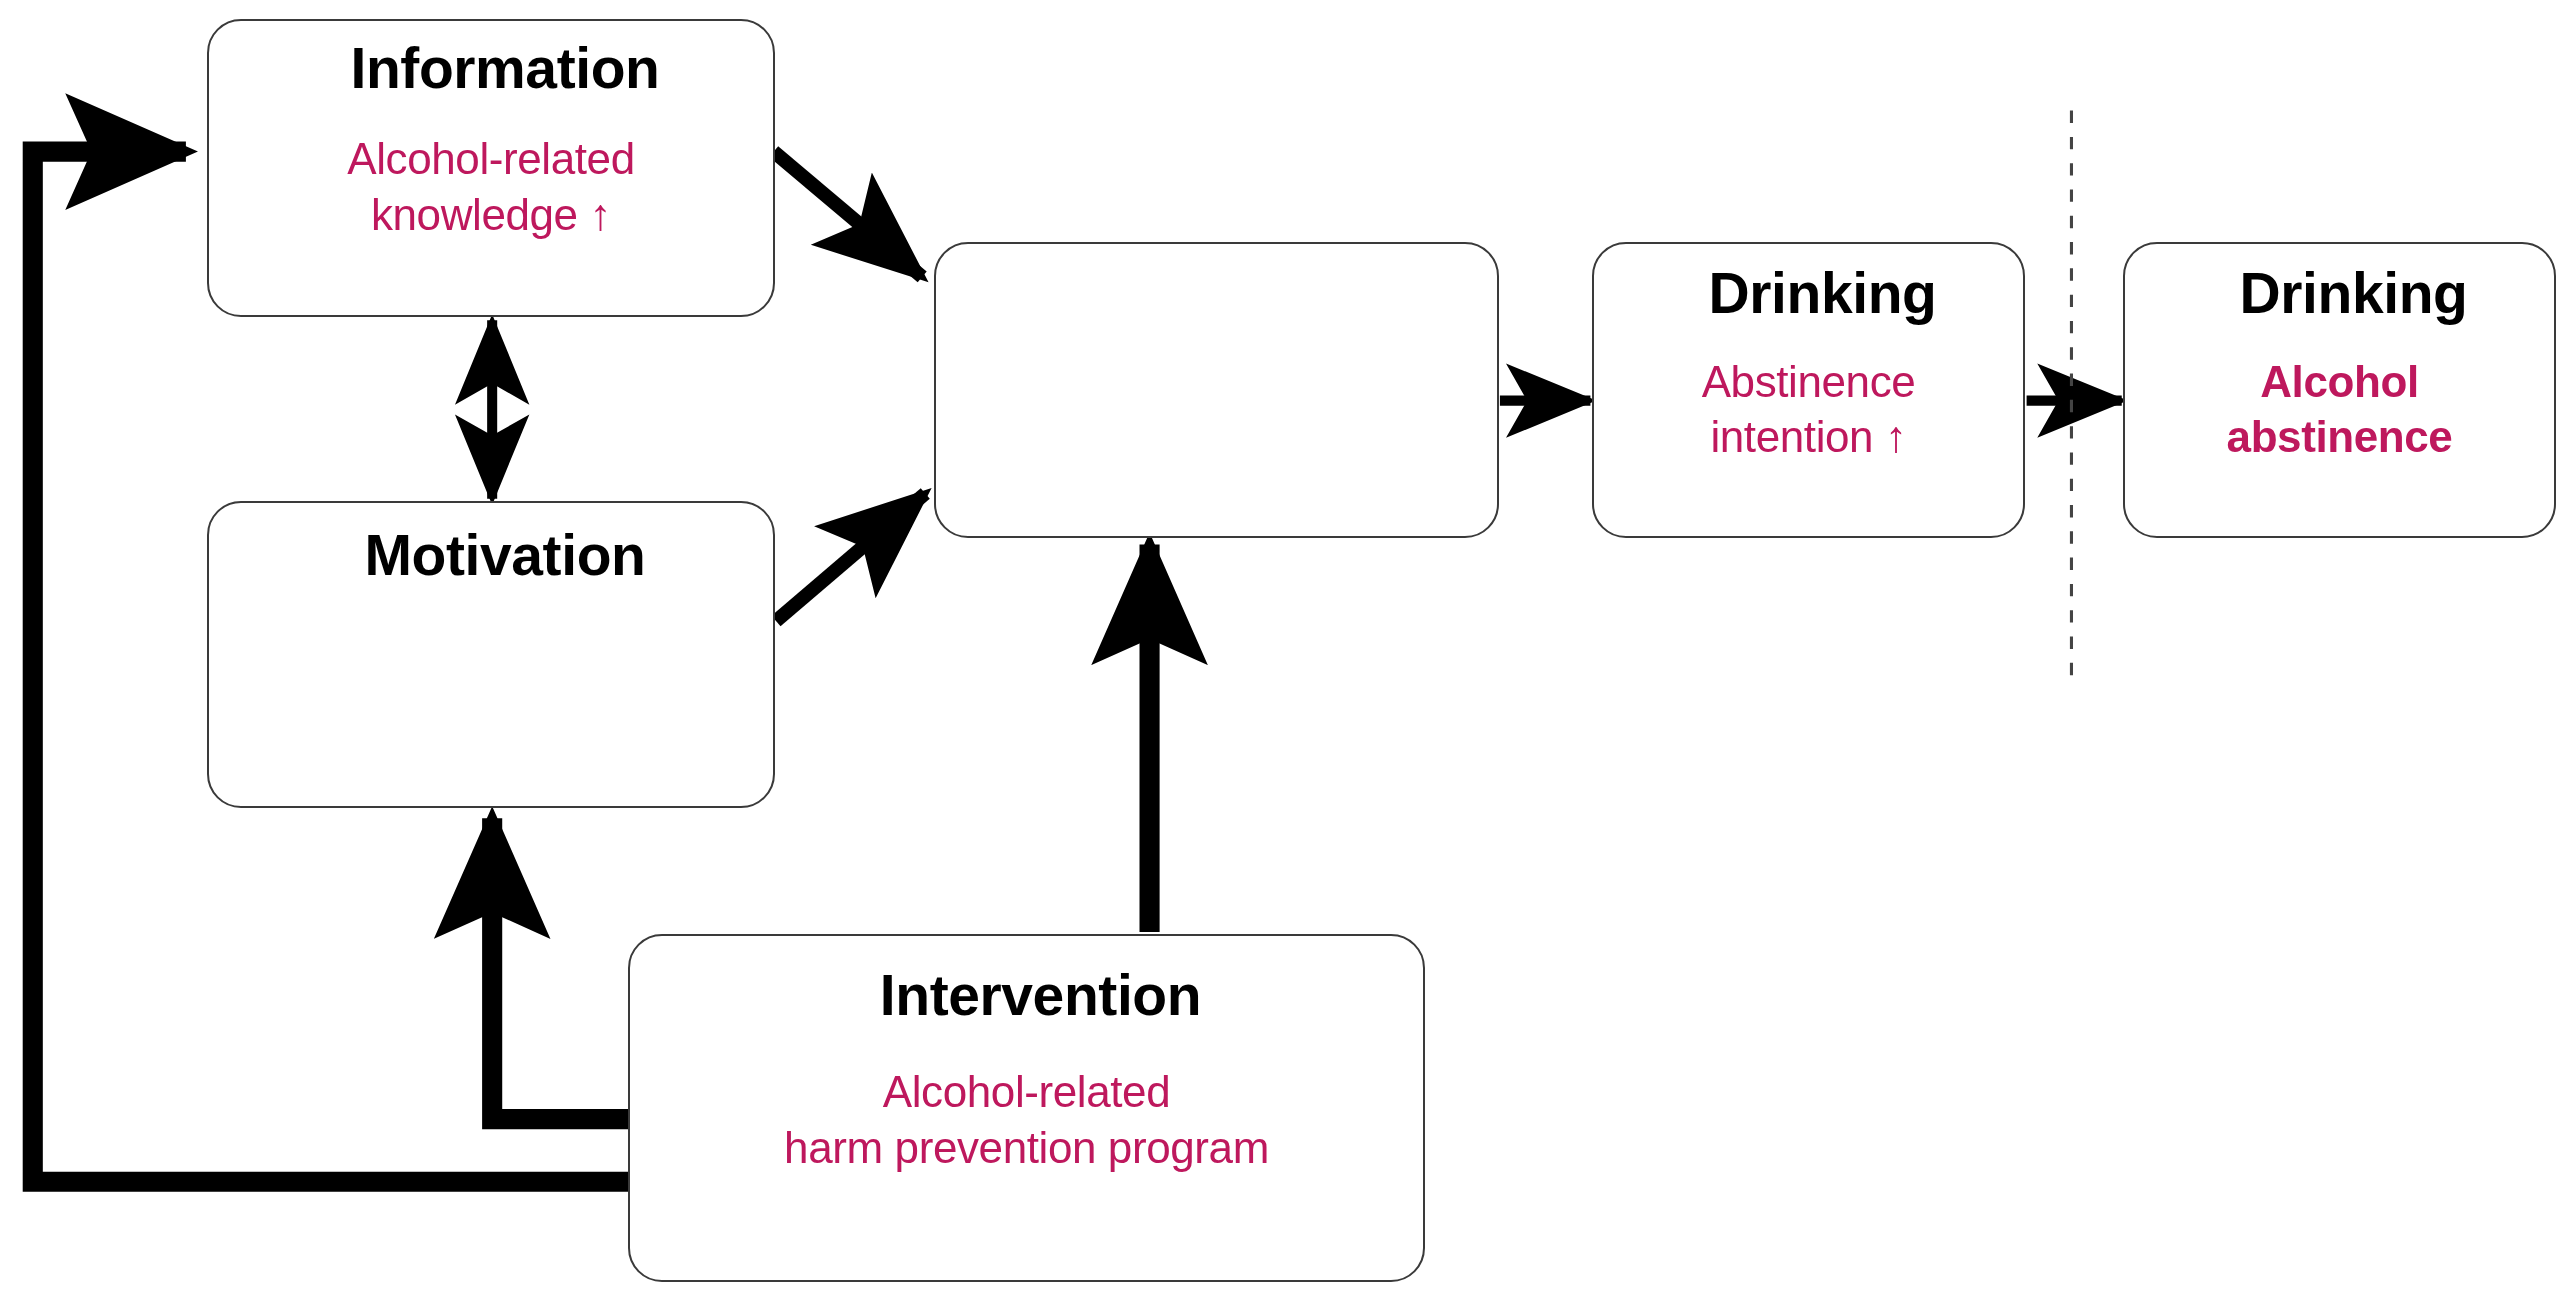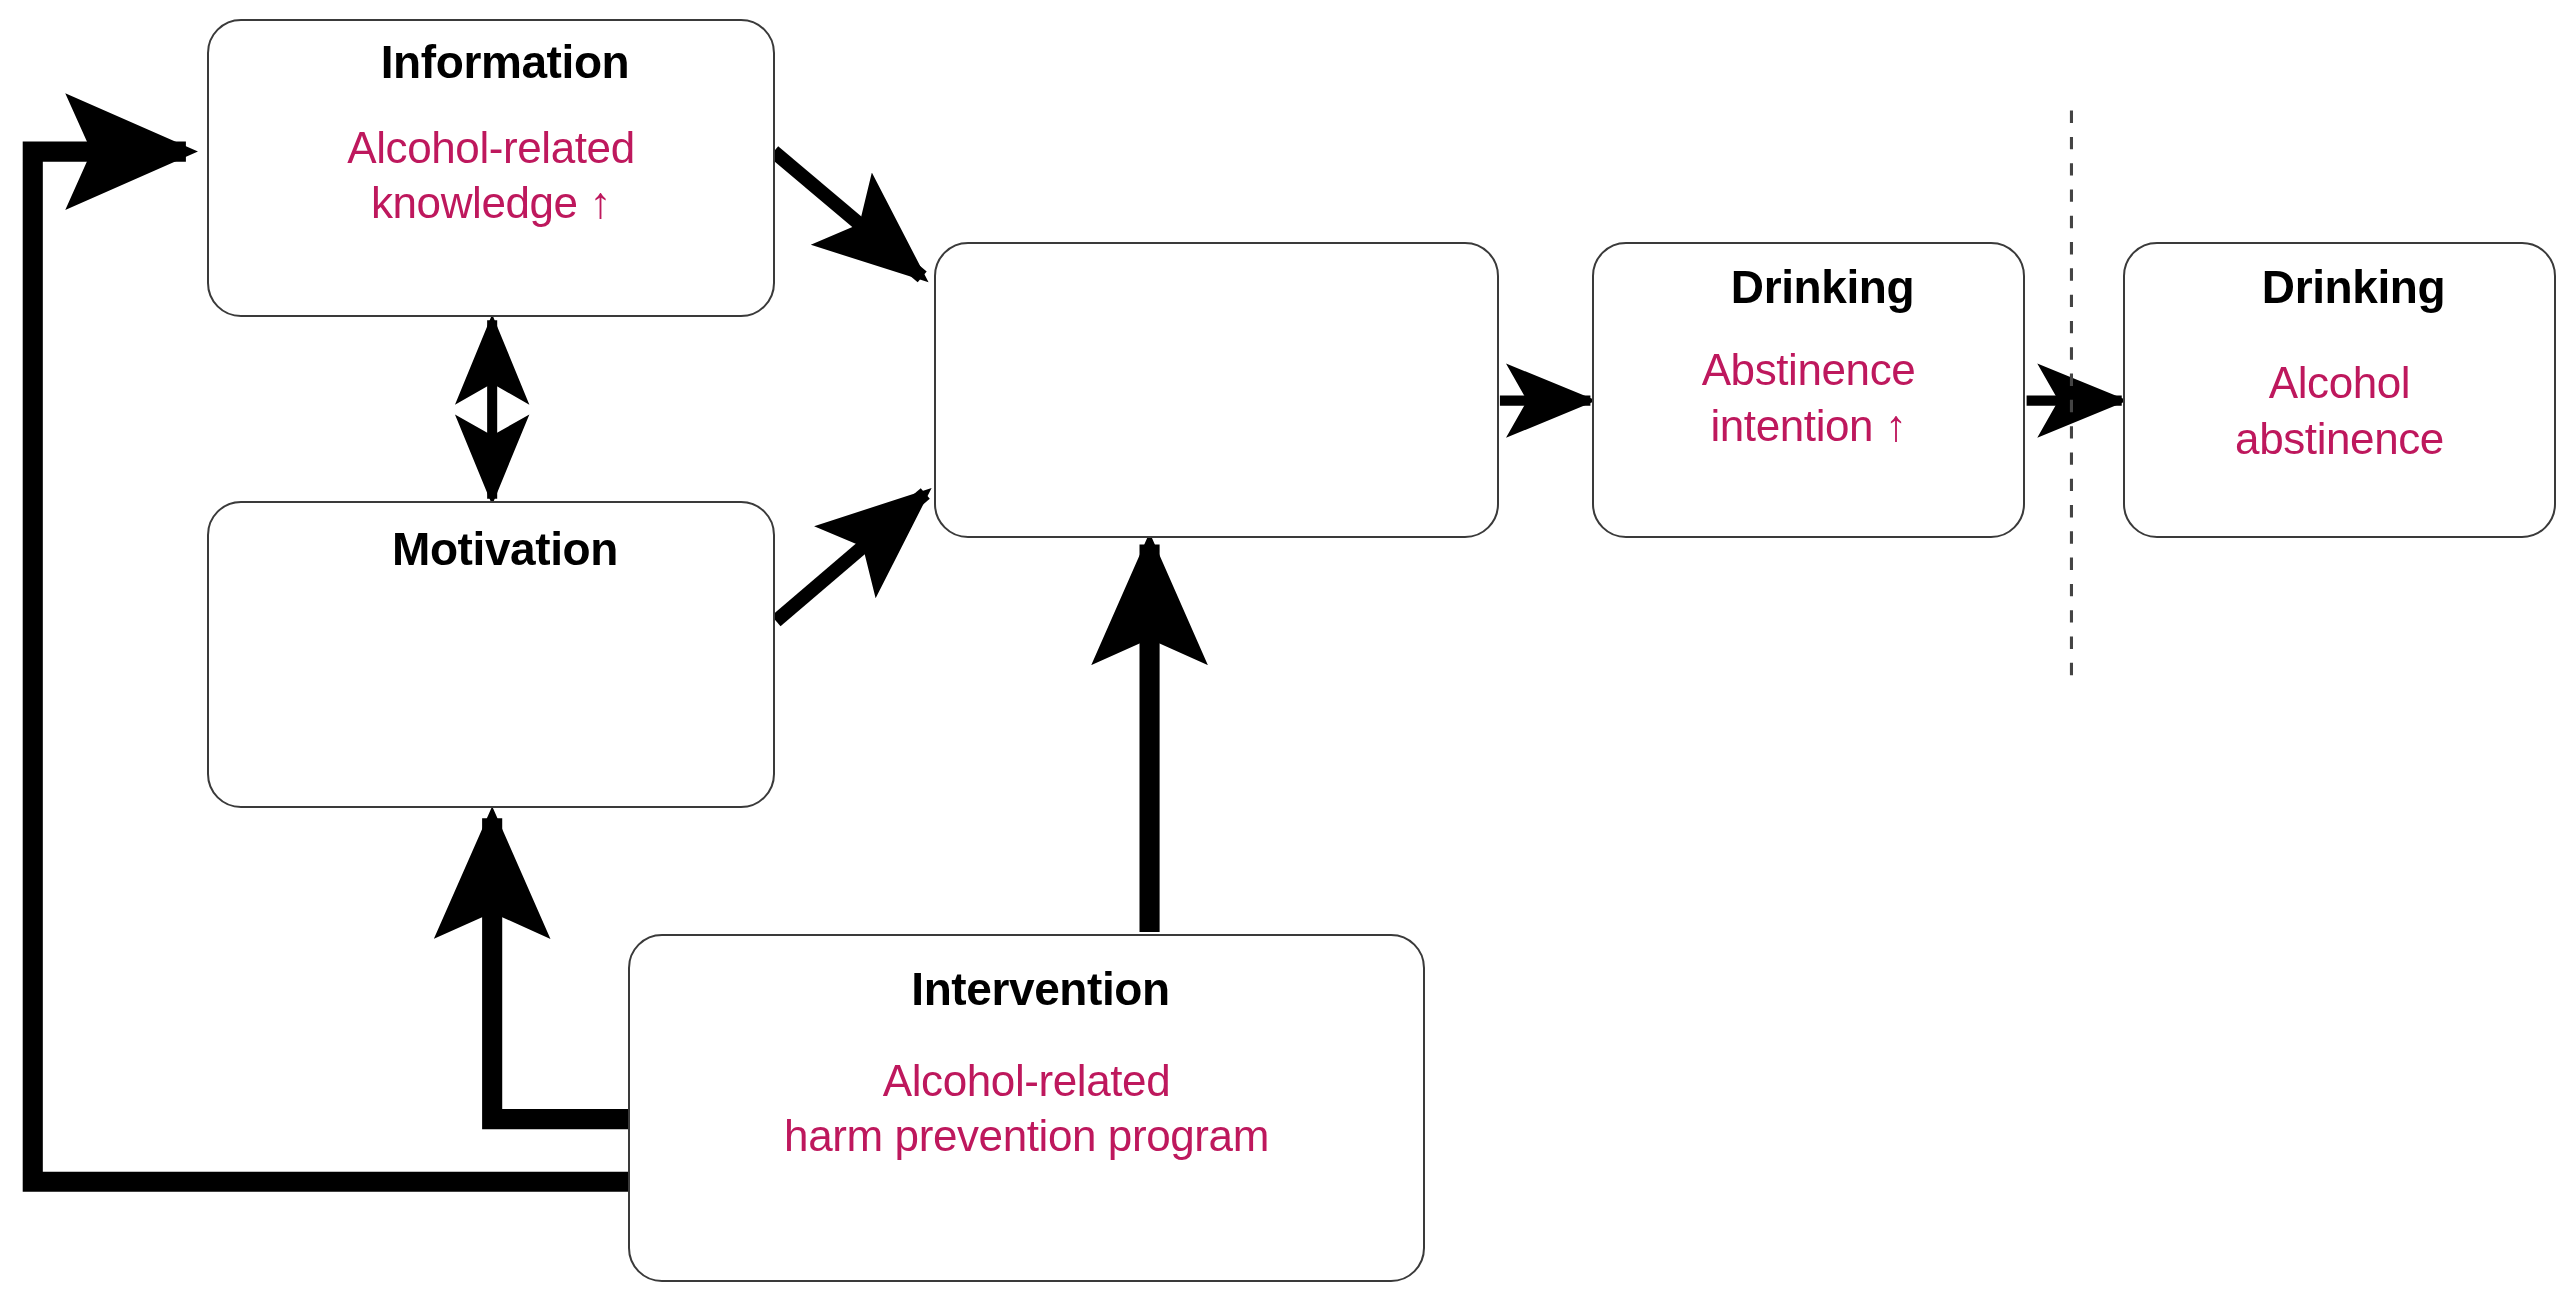--- a/index.html
+++ b/index.html
@@ -15,21 +15,21 @@
     border-radius:34px;
     display:flex;
     flex-direction:column;
     align-items:center;
     justify-content:flex-start;
     text-align:center;
     z-index:3;
   }
   .node .title{
     font-weight:bold;
-    font-size:46px;
+    font-size:57px;
     line-height:1.06;
     color:#000000;
     letter-spacing:-0.4px;
     white-space:nowrap;
     margin-left:28px;
   }
   .node .body{
     font-weight:normal;
     font-size:44px;
     line-height:1.26;
@@ -44,21 +44,21 @@
   #node-motivation{left:207px;   top:501px;  width:568px;  height:307px;  padding-top:21.7px;}
   #node-motivation .body{margin-top:32.5px;}
 
   #node-behavioral-skills{left:934px; top:242px; width:565px; height:296px; padding-top:18.6px;}
   #node-behavioral-skills .body{margin-top:31px;}
 
   #node-intention{left:1592px;  top:242px;  width:433px;  height:296px;  padding-top:18.6px;}
   #node-intention .body{margin-top:31px;}
 
   #node-behavior{left:2123px;   top:242px;  width:433px;  height:296px;  padding-top:18.6px;}
-  #node-behavior .body{margin-top:44px;}
+  #node-behavior .body{margin-top:31px;font-weight:bold;}
 
   #node-intervention{left:628px; top:934px; width:797px; height:348px; padding-top:29px;}
   #node-intervention .body{margin-top:39px;}
 </style>
 </head>
 <body>
 
 <div id="stage">
 
   <svg id="wires" viewBox="0 0 3330 1677">

